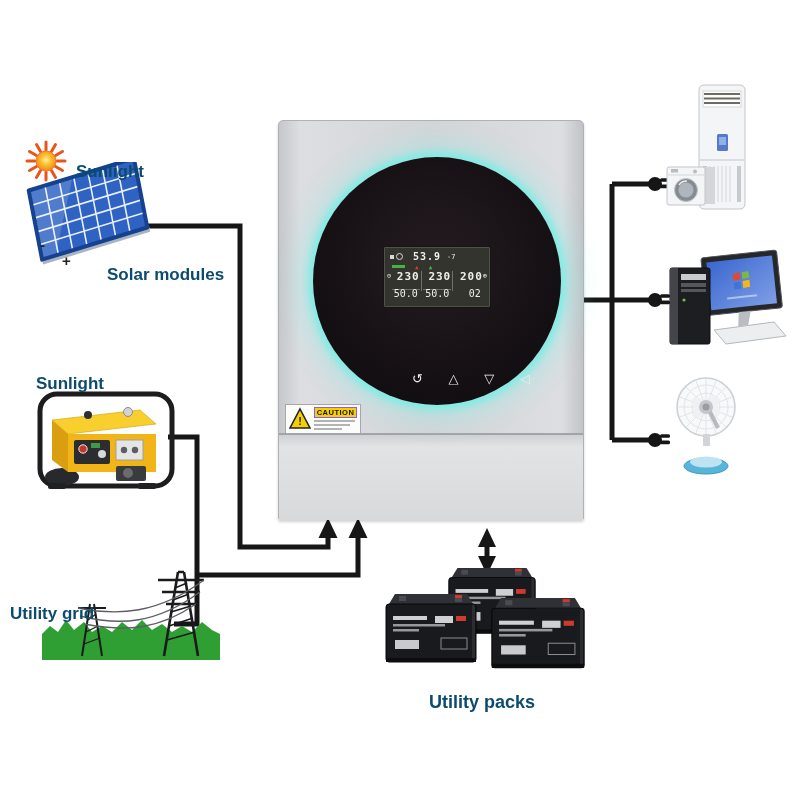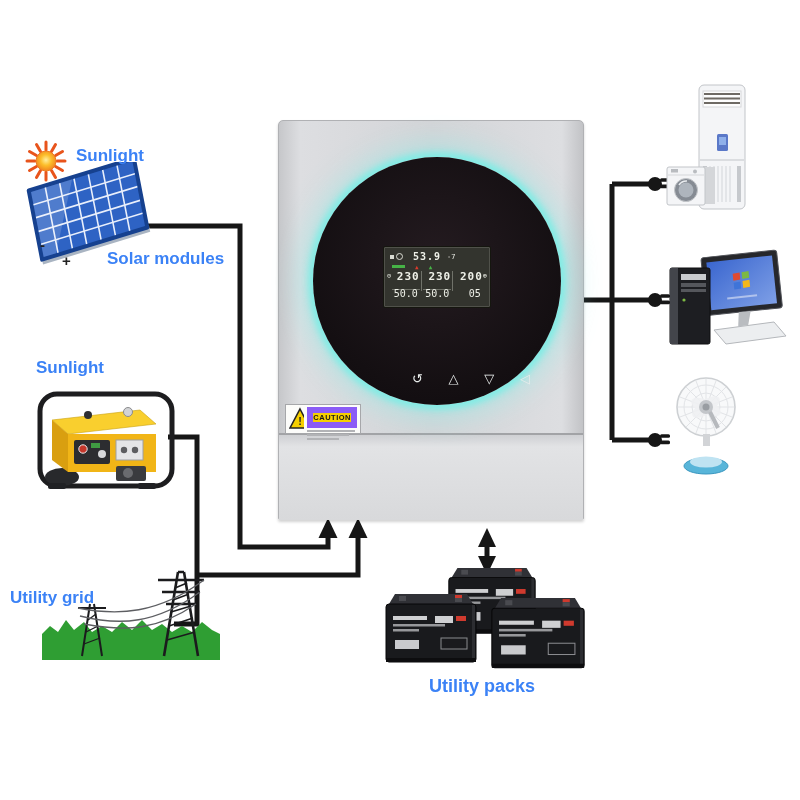--- a/index.html
+++ b/index.html
@@ -1,19 +1,19 @@
 <!DOCTYPE html>
 <html><head>
 <meta charset="utf-8">
 <style>
   html,body{margin:0;padding:0;background:#fff;}
   .canvas{position:relative;width:800px;height:800px;background:#ffffff;overflow:hidden;
           font-family:"Liberation Sans",sans-serif;color:#141414;}
   svg{display:block;}
-  .label{position:absolute;font-weight:bold;color:#3b82f6;white-space:nowrap;z-index:4;}
+  .label{position:absolute;font-weight:bold;color:#0c4a6e;white-space:nowrap;z-index:4;margin-top:16px;}
   .fs17{font-size:17px;} .fs18{font-size:18px;}
   .polarity{position:absolute;font-weight:bold;font-size:15px;color:#222;z-index:4;}
 
   
   #wires{position:absolute;left:0;top:0;z-index:1;}
 
   
   .art{position:absolute;z-index:2;}
   .art3{position:absolute;z-index:3;}
 
@@ -46,21 +46,21 @@
   .grp{flex:1;text-align:right;}
   .grp .val{font-size:11px;font-weight:bold;letter-spacing:1px;line-height:11px;}
   .grp .sub{font-size:10px;line-height:7px;border-top:1px solid #6e7067;display:inline-block;padding:0 2px;}
   .grp .sub.noline{border-top:none;}
   .sep{width:1px;background:#70726a;height:20px;margin:0 1px;}
   .btns{position:absolute;left:99px;top:214px;width:118px;display:flex;justify-content:space-between;
         color:#e8eceb;font-size:13px;}
   .caution{position:absolute;left:6px;top:283px;width:76px;height:30px;background:#fcfcfa;
            border:1px solid #a6a7aa;display:flex;gap:3px;padding:2px 3px;box-sizing:border-box;z-index:3;}
   .caution .txtcol{flex:1;}
-  .caution .head{background:#f6cf00;border:6px solid #8b5cf6;text-align:center;
+  .caution .head{background:#f6cf00;border:1px solid #8b5cf6;text-align:center;
                  font-size:7.5px;font-weight:bold;letter-spacing:.5px;color:#161616;line-height:9px;}
   .caution .tline{height:2px;background:#b2b3b6;margin-top:2px;}
 </style>
 </head>
 <body>
 
 <div class="canvas">
 
   <svg id="wires" width="800" height="800">
     <g stroke="#161616" stroke-width="5" fill="none">
@@ -202,21 +202,21 @@
             <div class="sub">50.0</div>
           </div>
           <div class="sep"></div>
           <div class="grp">
             <div class="val">230</div>
             <div class="sub">50.0</div>
           </div>
           <div class="sep"></div>
           <div class="grp">
             <div class="val">200</div>
-            <div class="sub noline">05</div>
+            <div class="sub noline">02</div>
             
           </div>
           <span class="lcd-ico">⊕</span>
         </div>
 
       </div>
       <div class="btns">
         <span>↺</span>
         <span>△</span>
         <span>▽</span>

